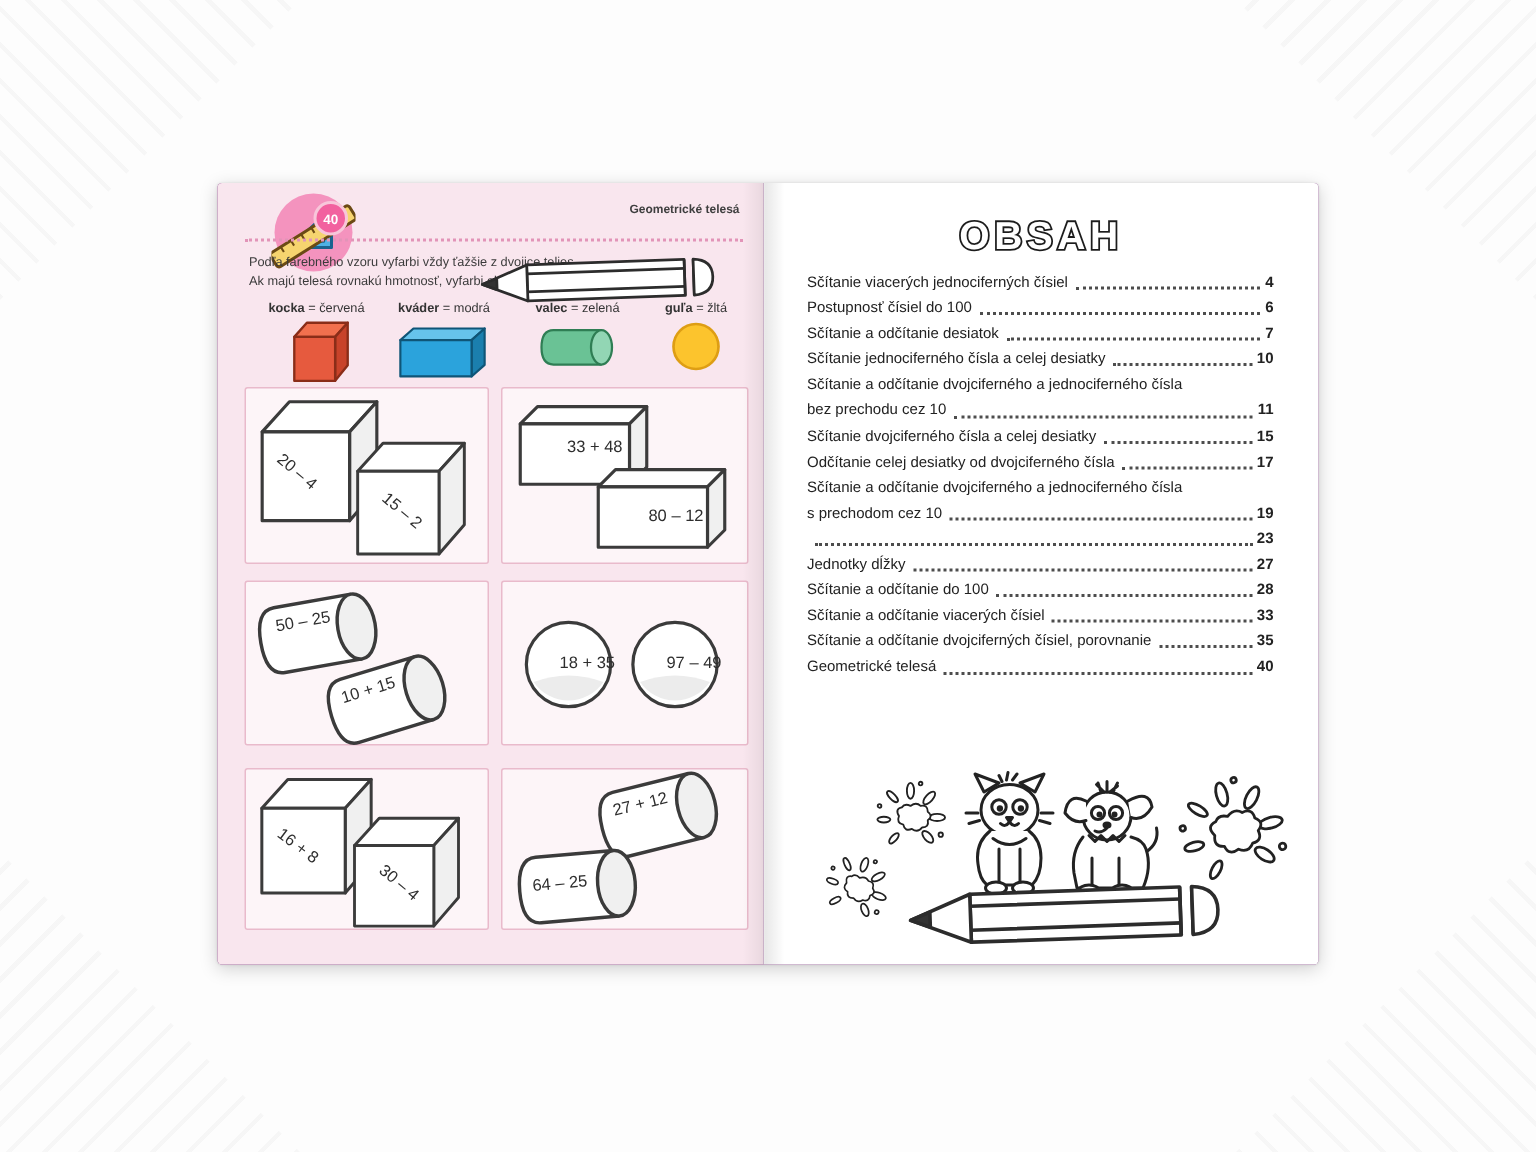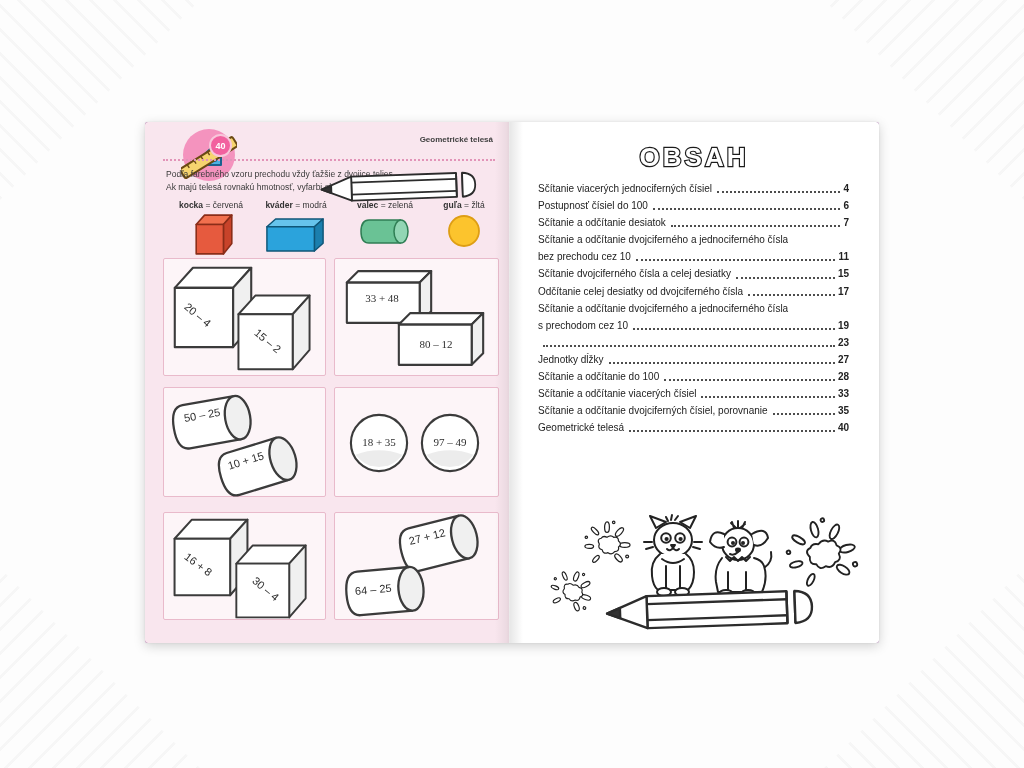--- a/index.html
+++ b/index.html
@@ -31,21 +31,21 @@
   .small-pencil{position:absolute;left:162px;top:50px;transform:rotate(-2deg);}
 
   .legend{position:absolute;left:0;top:78px;width:100%;height:52px;}
   .leg-label{position:absolute;top:0;font-size:8.5px;color:#333;text-align:center;white-space:nowrap;}
   .leg-label b{font-weight:bold;}
   .leg-shape{position:absolute;}
 
   .pbox{position:absolute;background:#fdf5f8;border:1.5px solid #e9bacb;border-radius:2px;}
   .pbox svg{position:absolute;overflow:visible;}
   .expr{position:absolute;font-size:11px;color:#2e2e2e;white-space:nowrap;transform-origin:left center;font-weight:500;}
-  .expr.ctr{text-align:center;font-family:Liberation Serif, serif;}
+  .expr.ctr{text-align:right;}
 
   
   .page-right{position:absolute;left:364px;top:0;width:370px;height:521px;background:#fff;border-radius:0 3px 3px 0;}
   .obsah-title{position:absolute;left:0;right:0;top:20px;text-align:center;font-size:26px;font-weight:900;
     letter-spacing:3px;color:#fff;-webkit-text-stroke:2.4px #1c1c1c;paint-order:stroke fill;}
   .toc{position:absolute;left:29px;right:30px;top:58px;}
   .toc-row{display:flex;align-items:flex-end;font-size:10px;line-height:17.1px;color:#222;}
   .toc-label{white-space:nowrap;}
   .toc-dots{flex:1;border-bottom:2px dotted #4d4d4d;margin:0 3px 4px 5px;}
   .toc-page{font-weight:bold;}
@@ -129,21 +129,21 @@
           <rect x="-3" y="25" width="62" height="11" rx="2" fill="#f6d46f" stroke="#6b4a14" stroke-width="2"></rect>
           <path d="M6,25 v4 M14,25 v4 M22,25 v4 M30,25 v4 M38,25 v4 M46,25 v4" stroke="#6b4a14" stroke-width="1.4" fill="none"></path>
         </g>
       </svg>
       <div class="lesson-badge">40</div>
 
       <div class="chapter-title">Geometrické telesá</div>
       <div class="dotline"></div>
 
       <div class="instructions">
-        <div>Podľa farebného vzoru prechodu vždy ťažšie z dvojice telies.</div>
+        <div>Podľa farebného vzoru vyfarbi vždy ťažšie z dvojice telies.</div>
         <div>Ak majú telesá rovnakú hmotnosť, vyfarbi obe.</div>
       </div>
 
       <svg class="small-pencil" width="182" height="30" viewBox="0 0 212 40">
         <use href="#sym-pencil"></use>
       </svg>
 
       <div class="legend">
         <div class="leg-label" style="left:25px;width:82px;">
           <b>kocka</b> <span>= červená</span></div>
@@ -256,20 +256,25 @@
           </div>
           <div class="toc-row">
             <span class="toc-label">Postupnosť čísiel do 100</span>
             <span class="toc-dots"></span>
             <span class="toc-page">6</span>
           </div>
           <div class="toc-row">
             <span class="toc-label">Sčítanie a odčítanie desiatok</span>
             <span class="toc-dots"></span>
             <span class="toc-page">7</span>
+          </div>
+          <div class="toc-row">
+            <span class="toc-label">Sčítanie jednociferného čísla a celej desiatky</span>
+            <span class="toc-dots"></span>
+            <span class="toc-page">10</span>
           </div>
           <div class="toc-row">
             <span class="toc-label">Sčítanie a odčítanie dvojciferného a jednociferného čísla</span>
           </div>
           <div class="toc-row">
             <span class="toc-label">bez prechodu cez 10</span>
             <span class="toc-dots"></span>
             <span class="toc-page">11</span>
           </div>
           <div class="toc-row">

